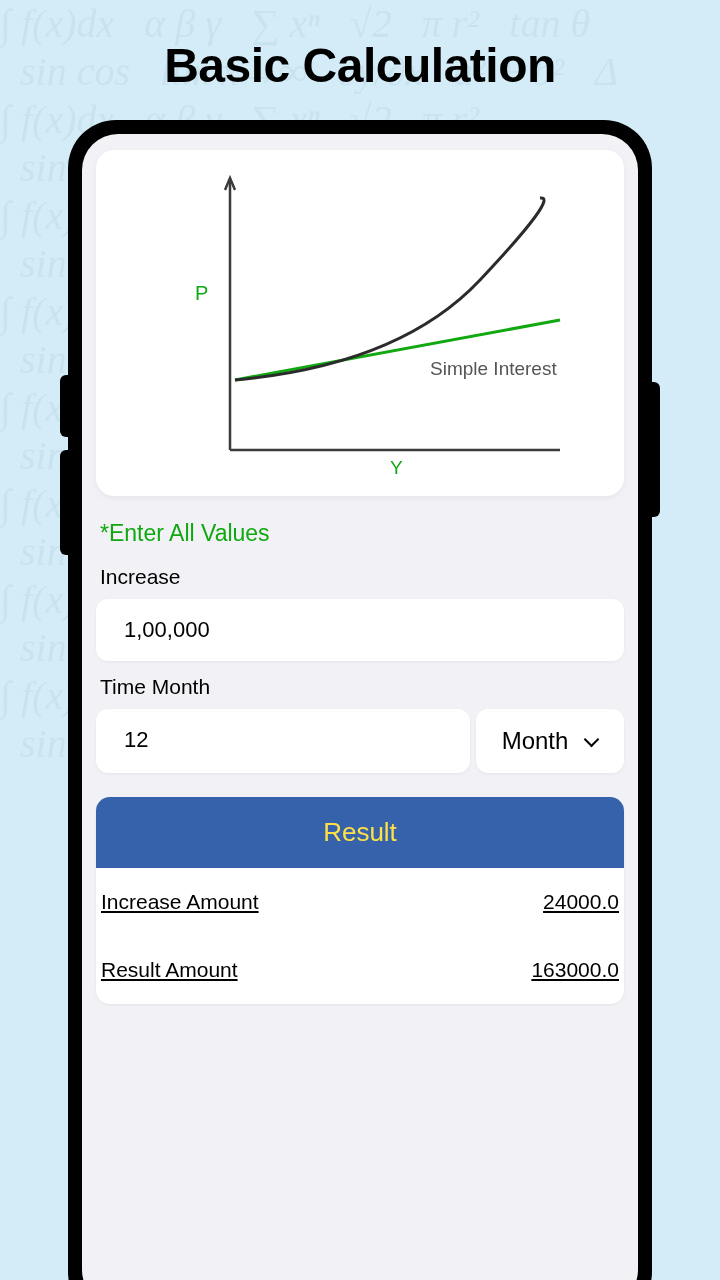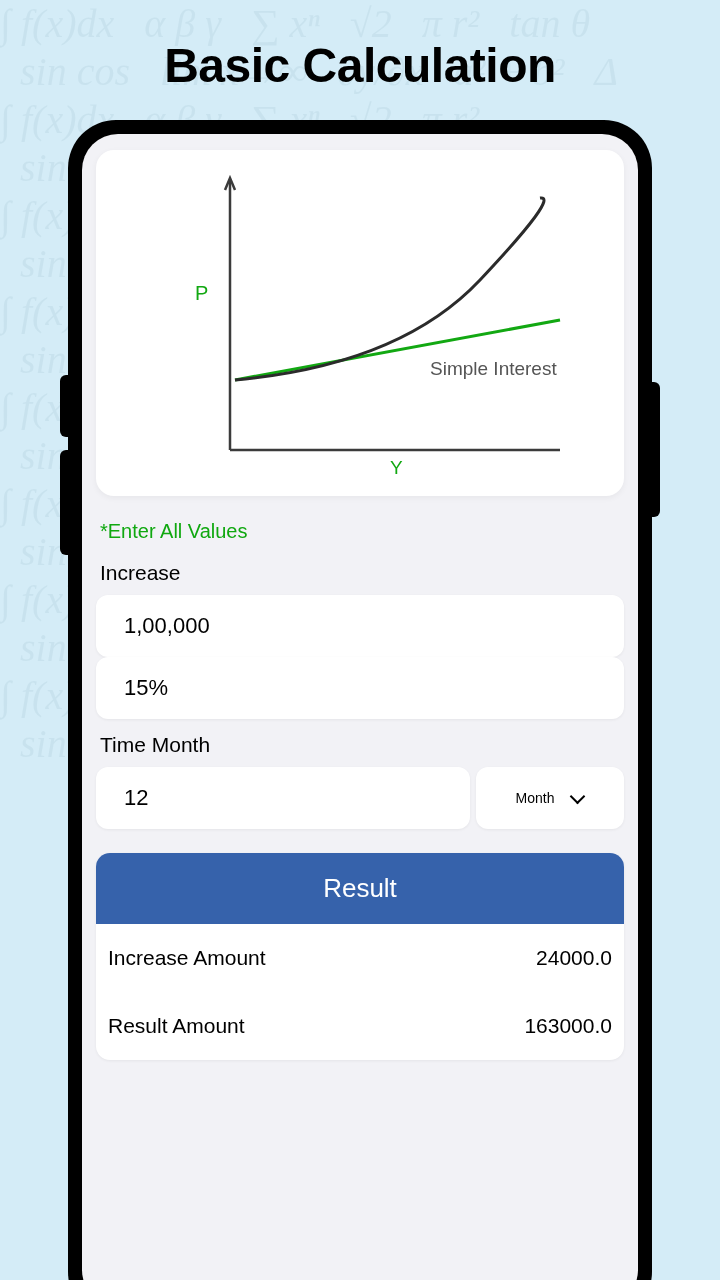--- a/index.html
+++ b/index.html
@@ -83,21 +83,21 @@
     .chart-card {
       background: #fff;
       border-radius: 18px;
       padding: 20px 24px 16px;
       box-shadow: 0 2px 6px rgba(0,0,0,0.05);
       margin-bottom: 16px;
     }
     .chart-svg { display: block; margin: 0 auto; }
     .hint {
       color: #10a810;
-      font-size: 20px;
+      font-size: 23px;
       font-weight: 500;
       padding: 8px 4px 4px;
     }
     .field-label {
       color: #000;
       font-size: 21px;
       padding: 14px 4px 10px;
       font-weight: 400;
     }
     .input-box {
@@ -110,21 +110,21 @@
     }
     .time-row {
       display: flex;
       gap: 6px;
     }
     .time-row .input-box { flex: 1; }
     .unit-select {
       background: #fff;
       border-radius: 12px;
       padding: 18px 20px;
-      font-size: 14px;
+      font-size: 24px;
       color: #000;
       box-shadow: 0 1px 3px rgba(0,0,0,0.06);
       display: flex;
       align-items: center;
       gap: 16px;
       min-width: 148px;
       justify-content: center;
       text-align: center;
     }
     .chevron-down {
@@ -145,32 +145,33 @@
     }
     .result-card {
       margin-top: 24px;
       background: #fff;
       border-radius: 14px;
       overflow: hidden;
       box-shadow: 0 1px 3px rgba(0,0,0,0.06);
     }
     .result-header {
       background: #3662ab;
-      color: #ffffff;
+      color: #fde047;
       text-align: center;
       font-size: 26px;
       font-weight: 500;
       padding: 20px;
     }
     .result-row {
       display: flex;
       justify-content: space-between;
-      padding: 22px 12px;
+      padding: 22px 5px;
       font-size: 21px;
       color: #000;
+      text-decoration: underline;
     }
     .result-value {
       font-weight: 500;
     }
   </style>
 </head>
 <body>
 
 <div class="bg-pattern">∫ f(x)dx   α β γ   ∑ xⁿ   √2   π r²   tan θ
   sin cos   lim x→∞   ∂y/∂x   a² + b²   Δ
@@ -214,21 +215,20 @@
         <text x="250" y="304" fill="#12a812" font-size="19">Y</text>
         <text x="290" y="205" fill="#555" font-size="19">Simple Interest</text>
       </svg>
     </div>
 
     <div class="hint">*Enter All Values</div>
 
     <div class="field-label">Increase</div>
     <div class="input-box">1,00,000</div>
 
-    <div class="input-box">15%</div>
 
     <div class="field-label">Time Month</div>
     <div class="time-row">
       <div class="input-box">12</div>
       <div class="unit-select">
         <span>Month</span>
         <span class="chevron-down"></span>
       </div>
     </div>
 

